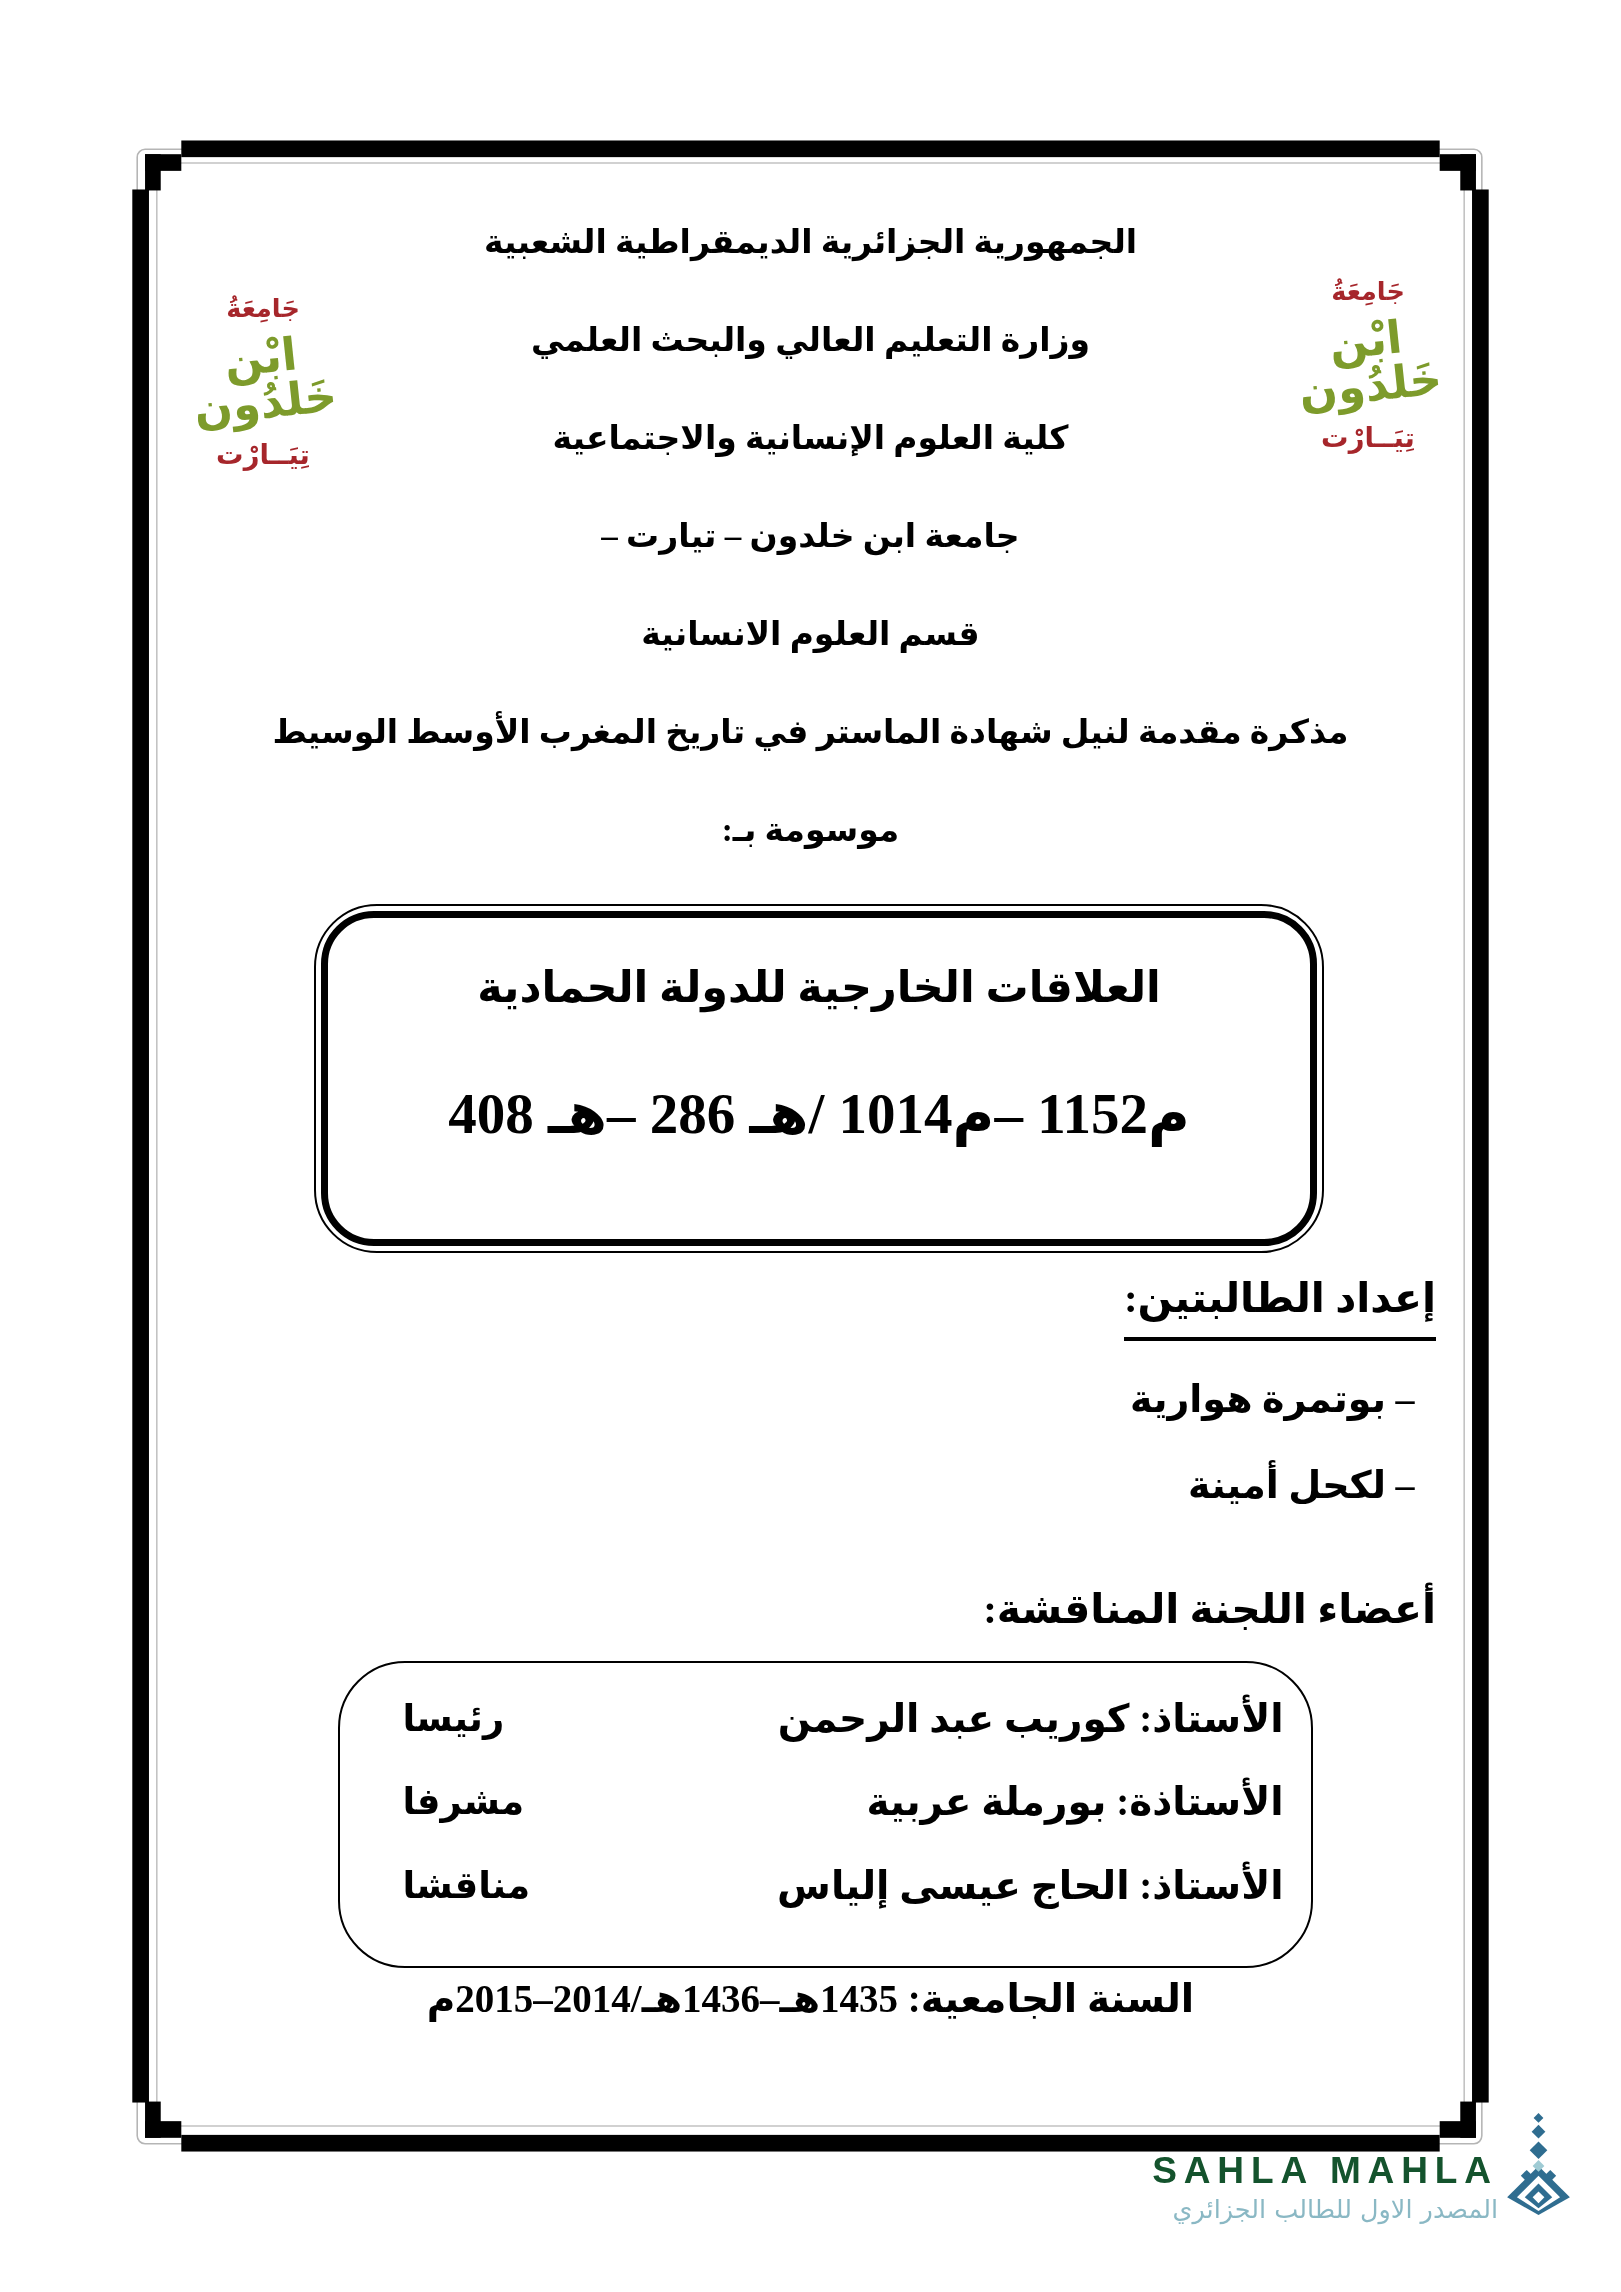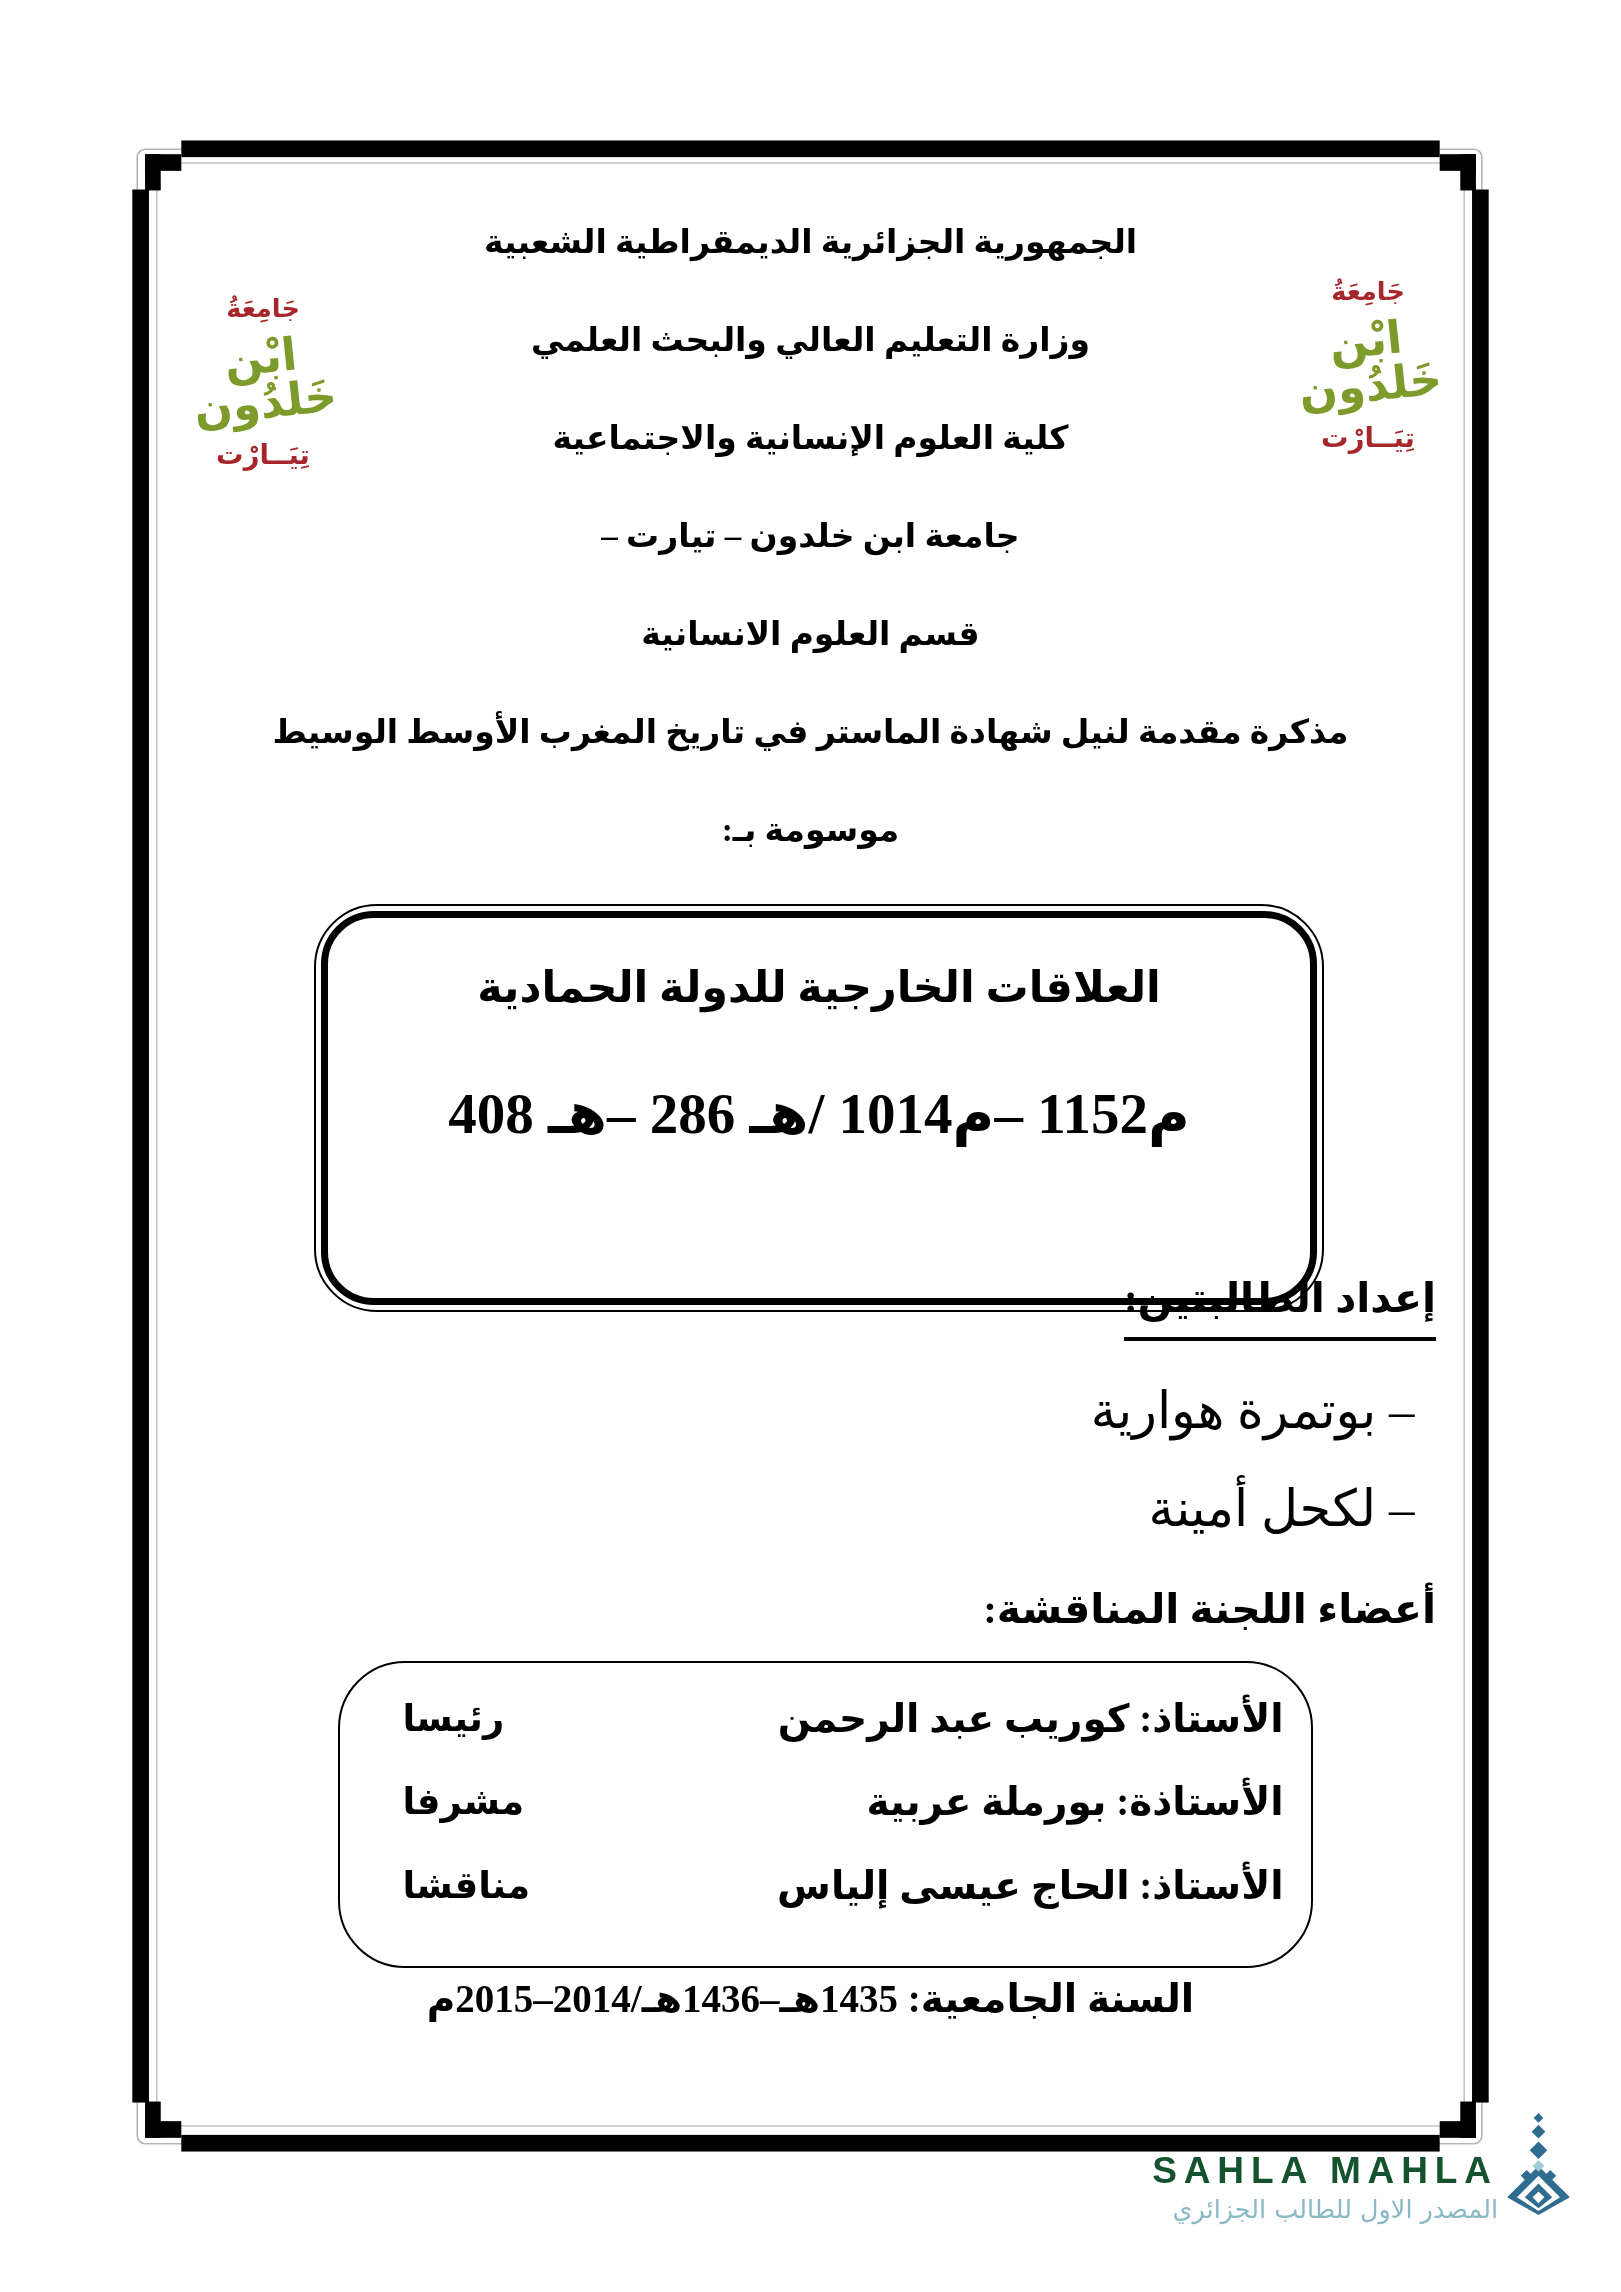--- a/index.html
+++ b/index.html
@@ -33,21 +33,21 @@
     font-family:"DejaVu Sans",sans-serif;text-align:center;line-height:1;
   }
   .seal-left{left:165px;top:296px;}
   .seal-right{left:1270px;top:279px;}
   .seal .s1{color:#a6262b;font-size:25.5px;font-weight:bold;}
   .seal .s2{color:#7d9b2b;font-size:45px;font-weight:bold;margin-top:13.7px;transform:rotate(-6deg);}
   .seal .s3{color:#a6262b;font-size:27.4px;font-weight:bold;margin-top:15.7px;letter-spacing:2px;}
 
   
   .title-box{
-    position:absolute;left:314px;top:904px;width:1010px;height:408px;
+    position:absolute;left:314px;top:904px;width:1010px;height:349px;
     border:2.9px solid #000;border-radius:63px;
     padding:4.9px;box-sizing:border-box;
   }
   .title-box-inner{
     width:100%;height:100%;box-sizing:border-box;
     border:7.8px solid #000;border-radius:53px;
     display:flex;flex-direction:column;align-items:center;
     padding-top:15.7px;
   }
   .thesis-title{
@@ -58,21 +58,21 @@
     font-size:57px;font-weight:bold;line-height:118px;margin-top:13.7px;white-space:nowrap;
   }
 
   
   .students{position:absolute;right:185px;top:1272px;text-align:right;}
   .students-heading{
     display:inline-block;font-size:41px;font-weight:bold;line-height:53px;
     border-bottom:4.9px solid #000;padding-bottom:11.8px;
   }
   .student-name{
-    font-size:51px;font-weight:normal;line-height:55px;margin-top:43px;margin-right:21.6px;white-space:nowrap;
+    font-size:38px;font-weight:bold;line-height:55px;margin-top:31px;margin-right:21.6px;white-space:nowrap;
   }
 
   
   .committee-heading{
     position:absolute;right:185px;top:1580px;
     font-size:41px;font-weight:bold;line-height:59px;white-space:nowrap;margin-left:33px;
   }
   .committee-box{
     position:absolute;left:338px;top:1661px;width:975px;height:307px;
     border:2.9px solid #000;border-radius:67px;box-sizing:border-box;

